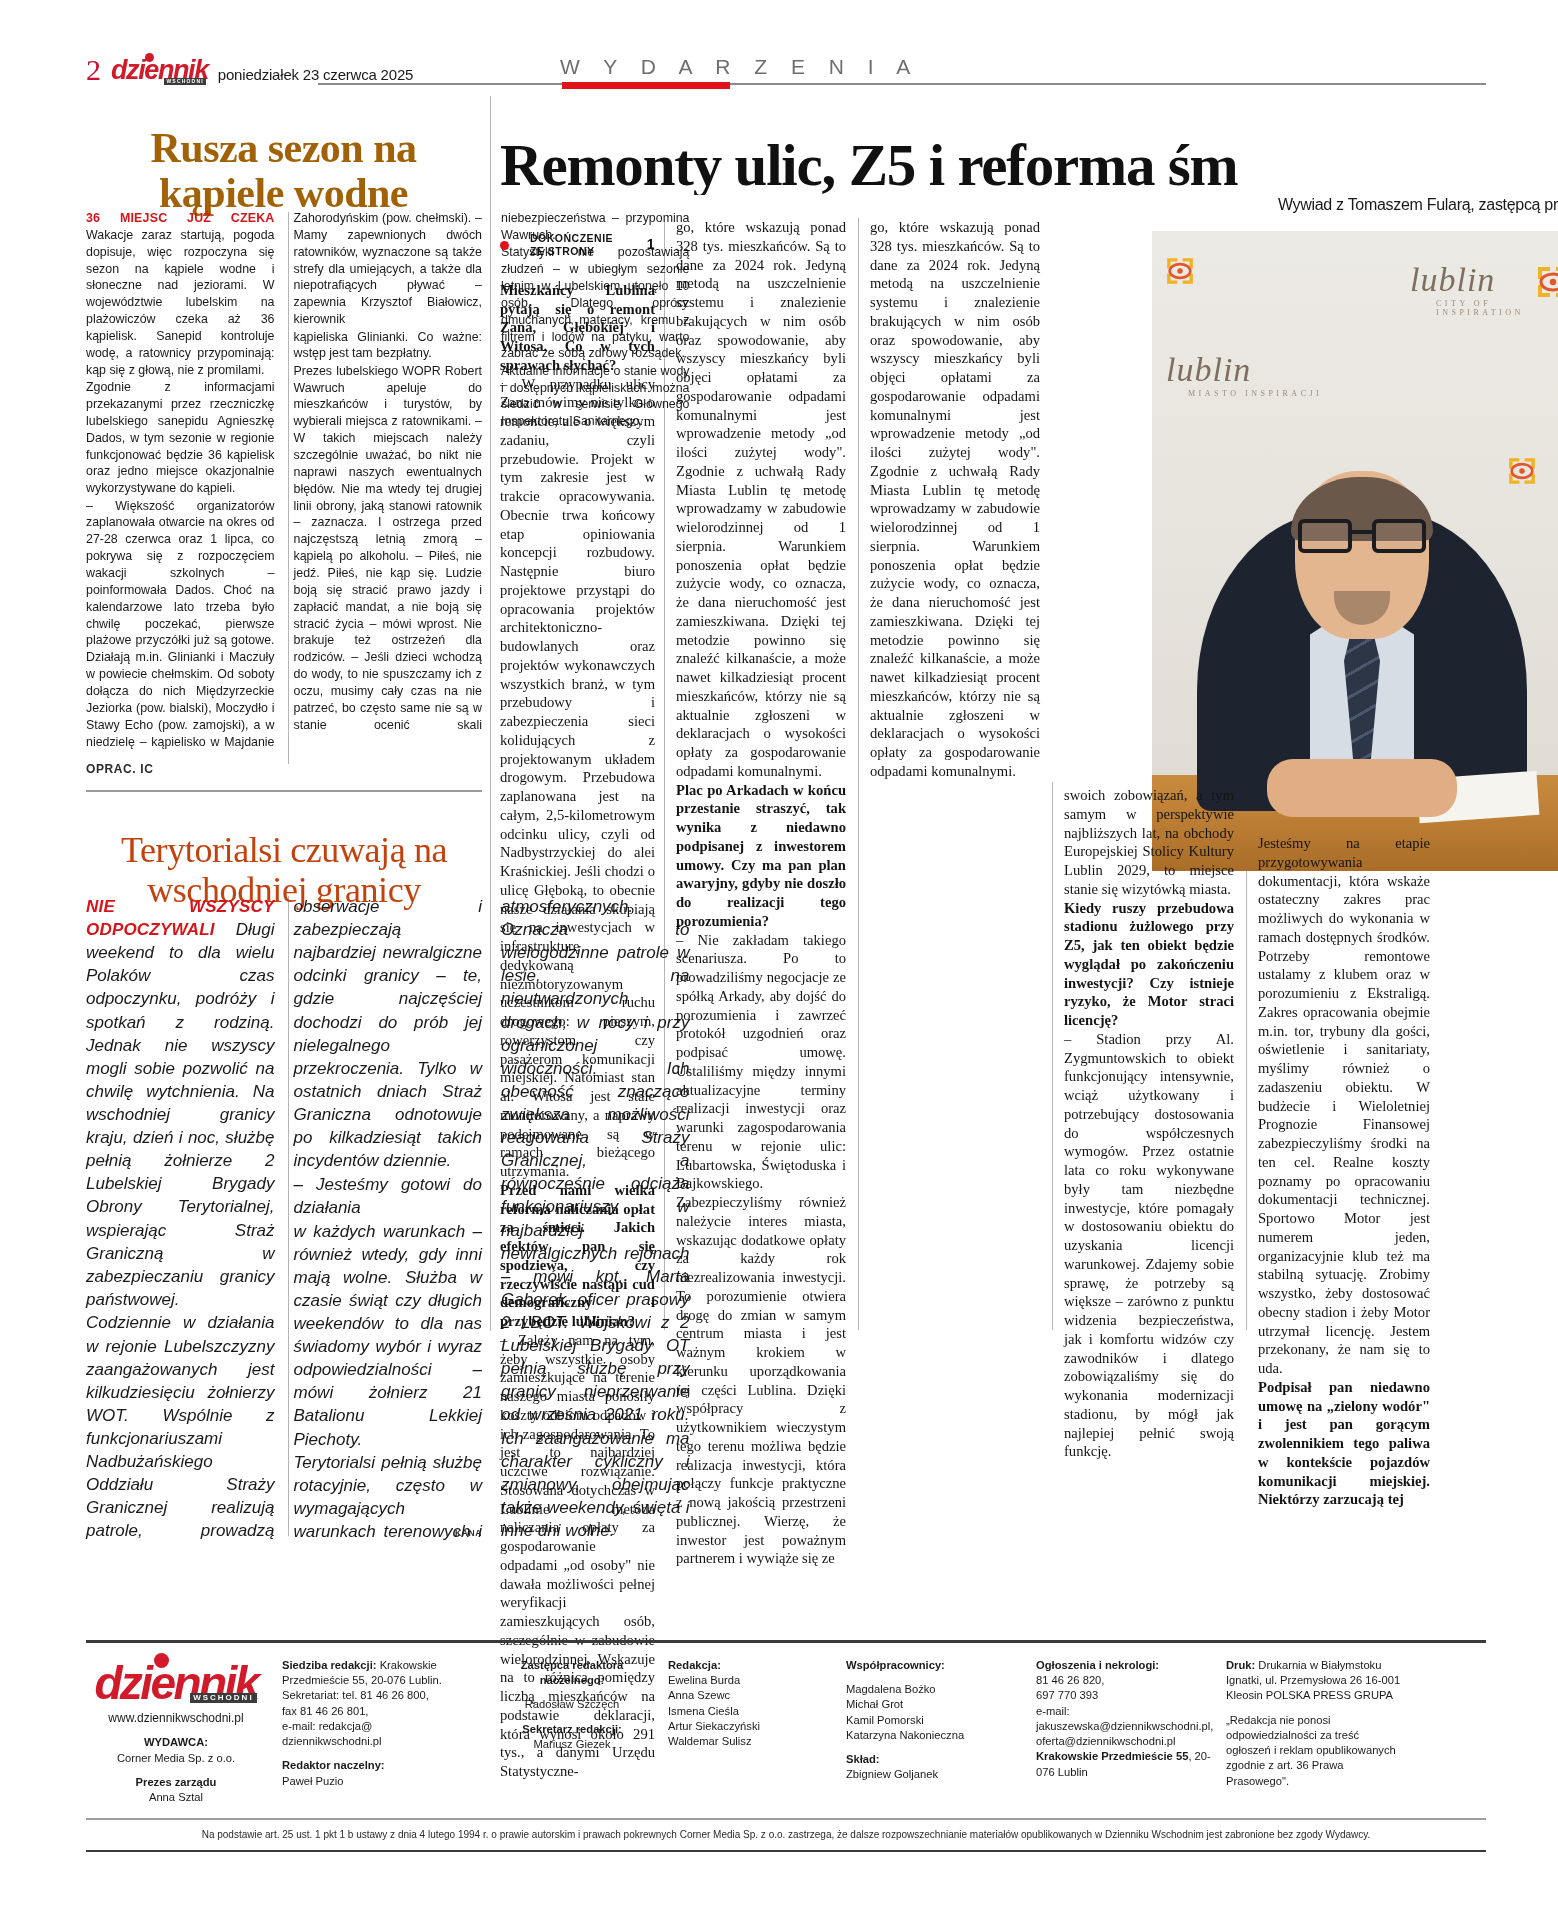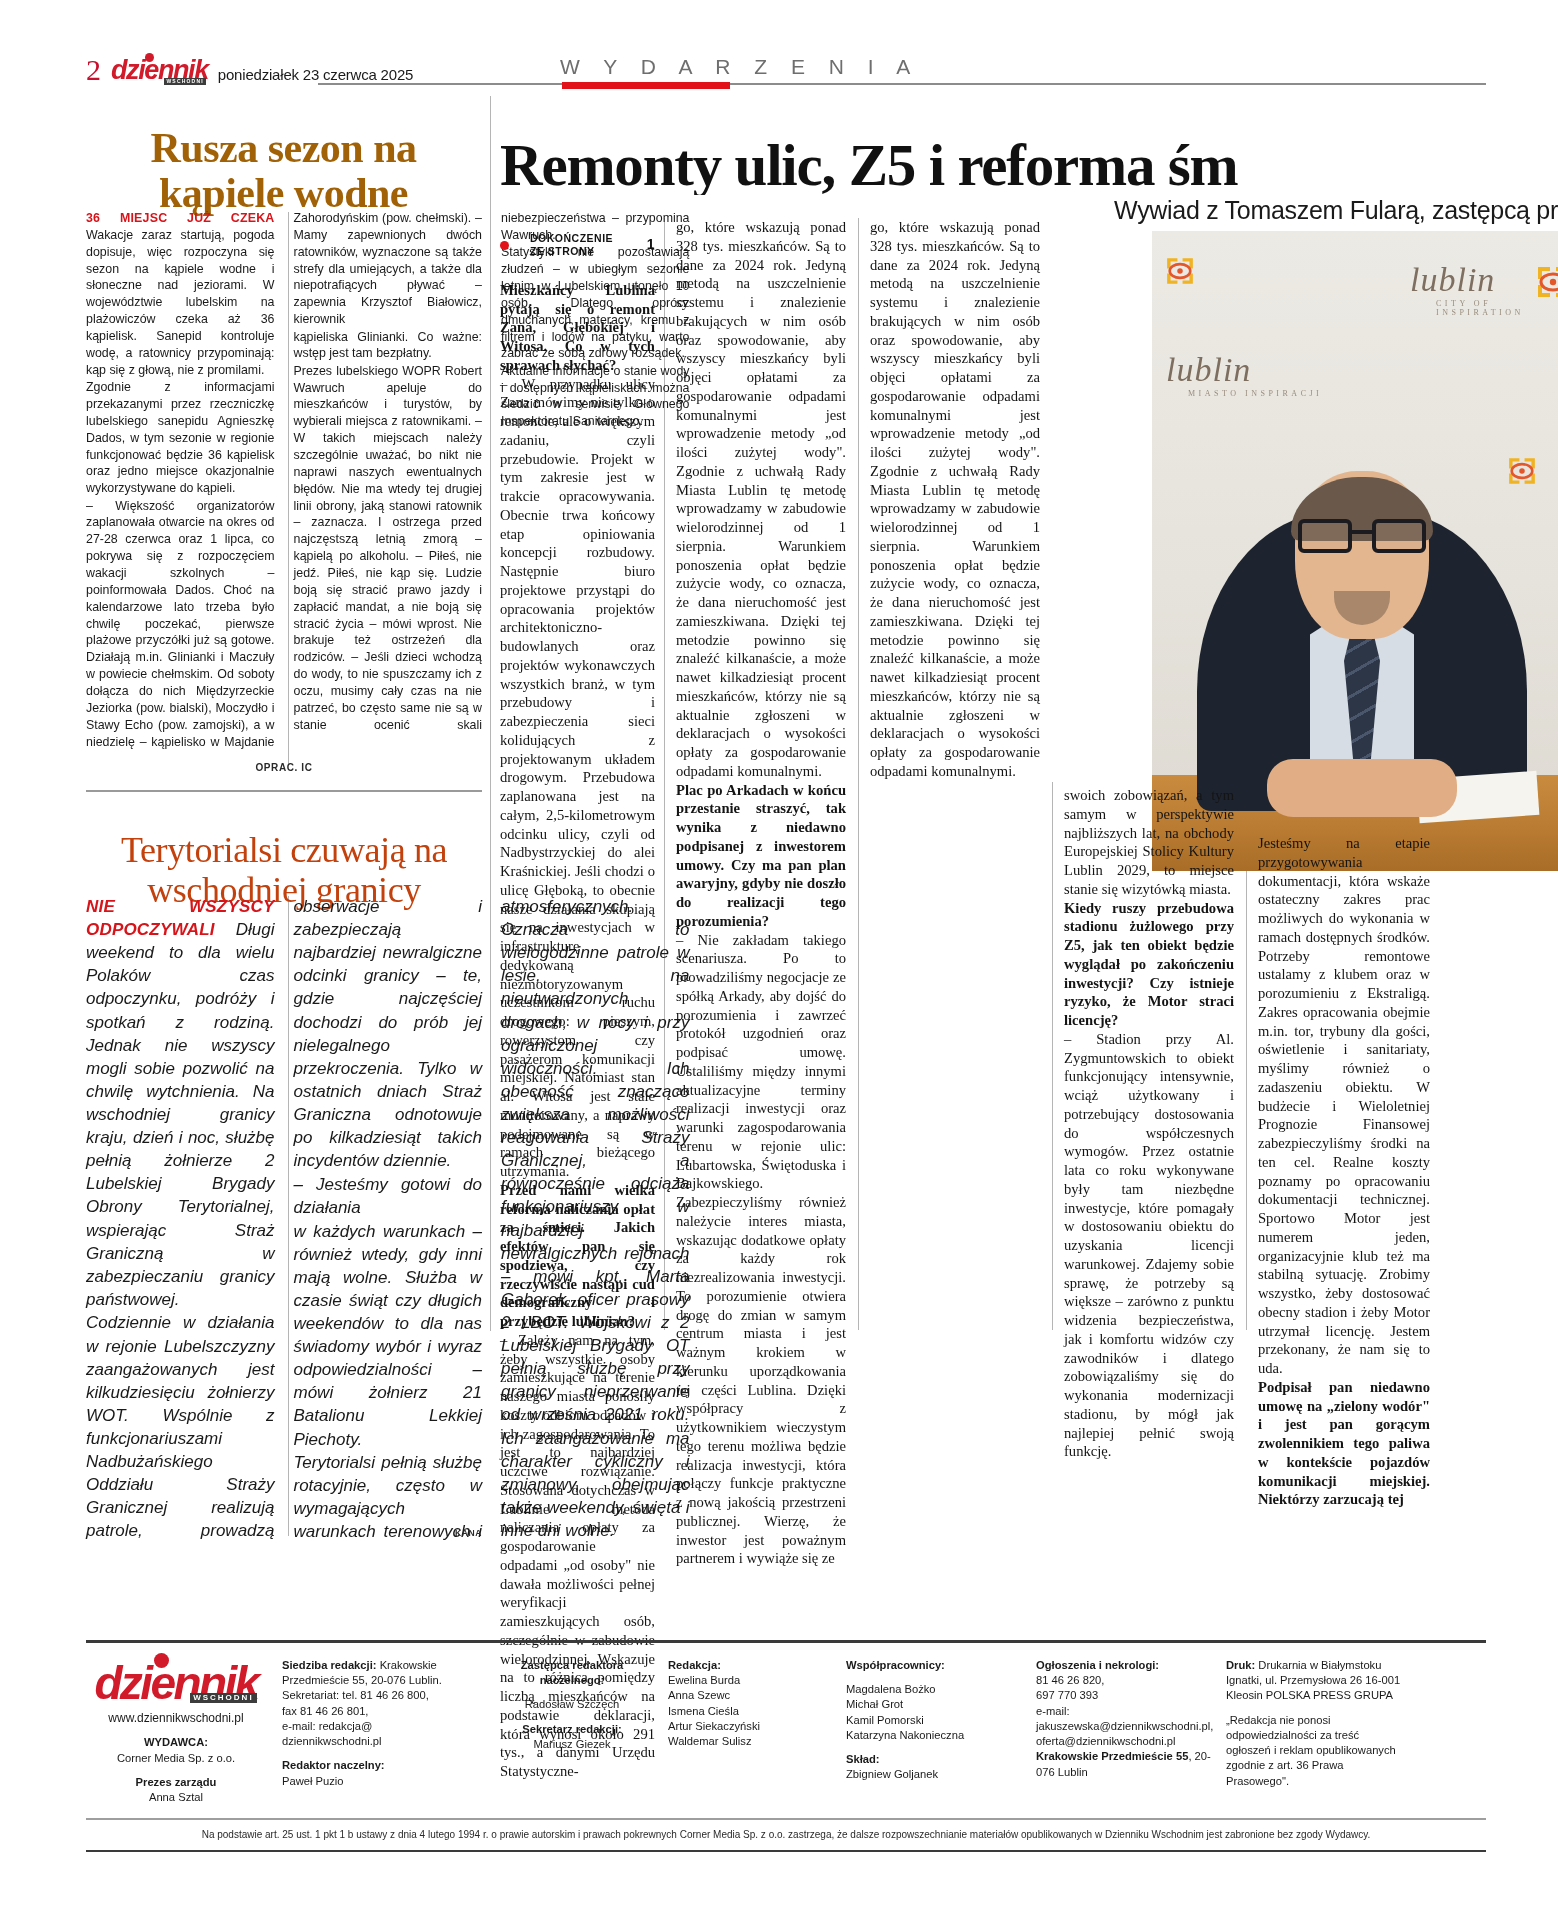--- a/index.html
+++ b/index.html
@@ -73,21 +73,21 @@
   .art1-cols {
     position: absolute; left: 86px; top: 210px; width: 396px; height: 555px;
     column-count: 2; column-gap: 19px; column-rule: none;
     font-size: 12.4px; line-height: 1.36; text-align: justify;
     hyphens: auto;
   }
   .art1-cols p { margin: 0 0 0.5px 0; }
   .lede-kicker { color: #d7141a; font-weight: 700; letter-spacing: 0.2px; }
   .byline-right {
     position: absolute; left: 86px; top: 762px; width: 396px;
-    text-align: center; font-size: 10px; font-weight: 700;
+    text-align: left; font-size: 12px; font-weight: 700;
     letter-spacing: 0.6px; color: #2a2a2a;
   }
   .hrule-left {
     position: absolute; left: 86px; top: 790px; width: 396px; height: 2px;
     background: #9a9a9a;
   }
 
   
   .art2-head {
     position: absolute; left: 86px; top: 800px; width: 396px;
@@ -111,21 +111,21 @@
 
   
   .main-head {
     position: absolute; left: 500px; top: 96px; width: 1060px;
     font-family: "Liberation Serif", serif;
     font-weight: 700; font-size: 59px; line-height: 1.0;
     color: #111; letter-spacing: -1.2px; white-space: nowrap; overflow: hidden;
   }
   .main-sub {
     position: absolute; left: 500px; top: 196px; width: 1058px;
-    text-align: right; font-size: 25px; font-weight: 300;
+    text-align: right; font-size: 16px; font-weight: 300;
     color: #1a1a1a; white-space: nowrap; overflow: hidden;
     letter-spacing: -0.3px;
   }
 
   
   .iv-col {
     position: absolute;
     font-family: "Liberation Serif", serif;
     font-size: 14.6px; line-height: 1.285; text-align: justify;
     color: #141414; hyphens: auto;

